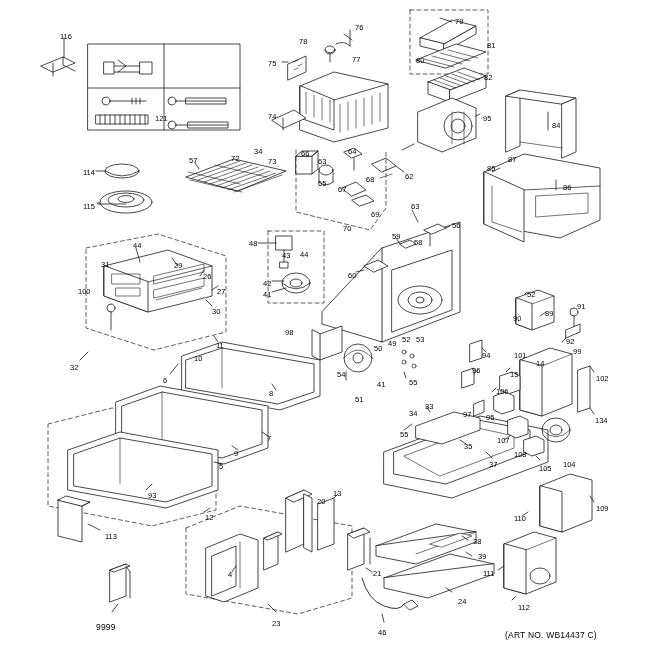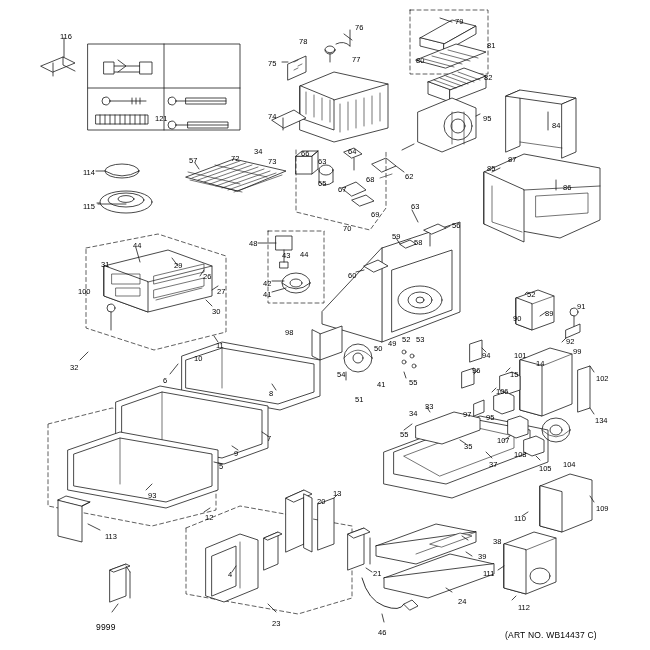--- a/index.html
+++ b/index.html
@@ -508,21 +508,21 @@
   <span class="lbl" style="left:267px;top:435px">7</span>
   <span class="lbl" style="left:234px;top:450px">9</span>
   <span class="lbl" style="left:219px;top:463px">5</span>
   <span class="lbl" style="left:148px;top:492px">93</span>
   <span class="lbl" style="left:205px;top:514px">12</span>
   <span class="lbl" style="left:333px;top:490px">13</span>
   <span class="lbl" style="left:317px;top:498px">20</span>
   <span class="lbl" style="left:596px;top:505px">109</span>
   <span class="lbl" style="left:514px;top:515px">110</span>
   <span class="lbl" style="left:105px;top:533px">113</span>
-  <span class="lbl" style="left:493px;top:538px">38</span>
+  <span class="lbl" style="left:473px;top:538px">38</span>
   <span class="lbl" style="left:478px;top:553px">39</span>
   <span class="lbl" style="left:373px;top:570px">21</span>
   <span class="lbl" style="left:483px;top:570px">111</span>
   <span class="lbl" style="left:518px;top:604px">112</span>
   <span class="lbl" style="left:458px;top:598px">24</span>
   <span class="lbl" style="left:272px;top:620px">23</span>
   <span class="lbl" style="left:378px;top:629px">46</span>
   <span class="lbl" style="left:228px;top:571px">4</span>
 
   <span class="artno" style="left:96px;top:622px">9999</span>

